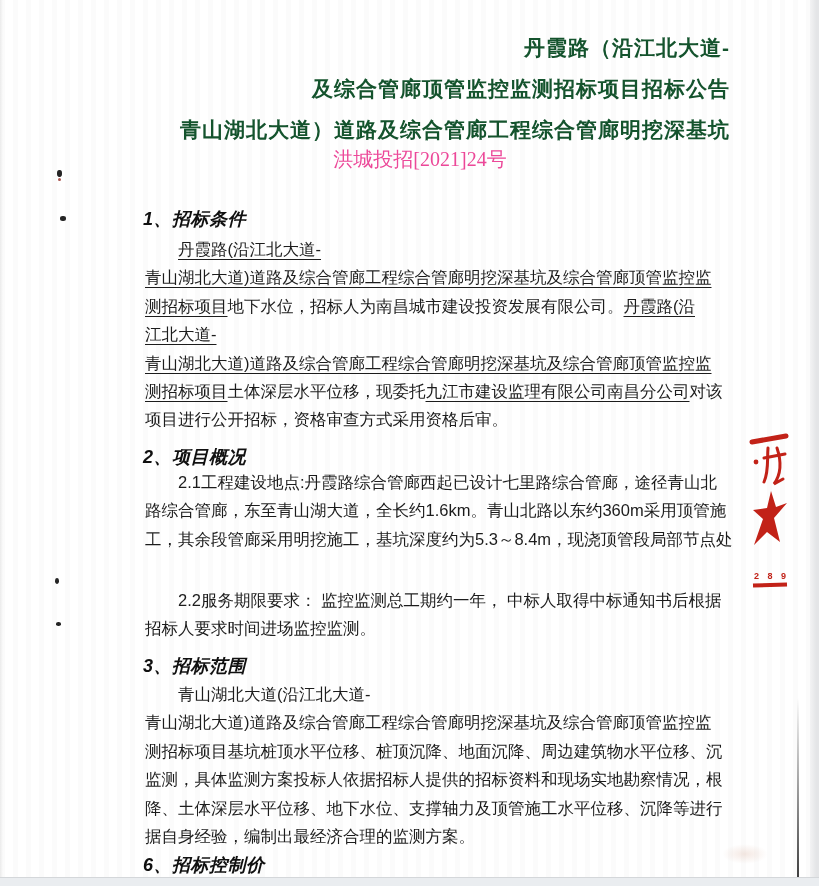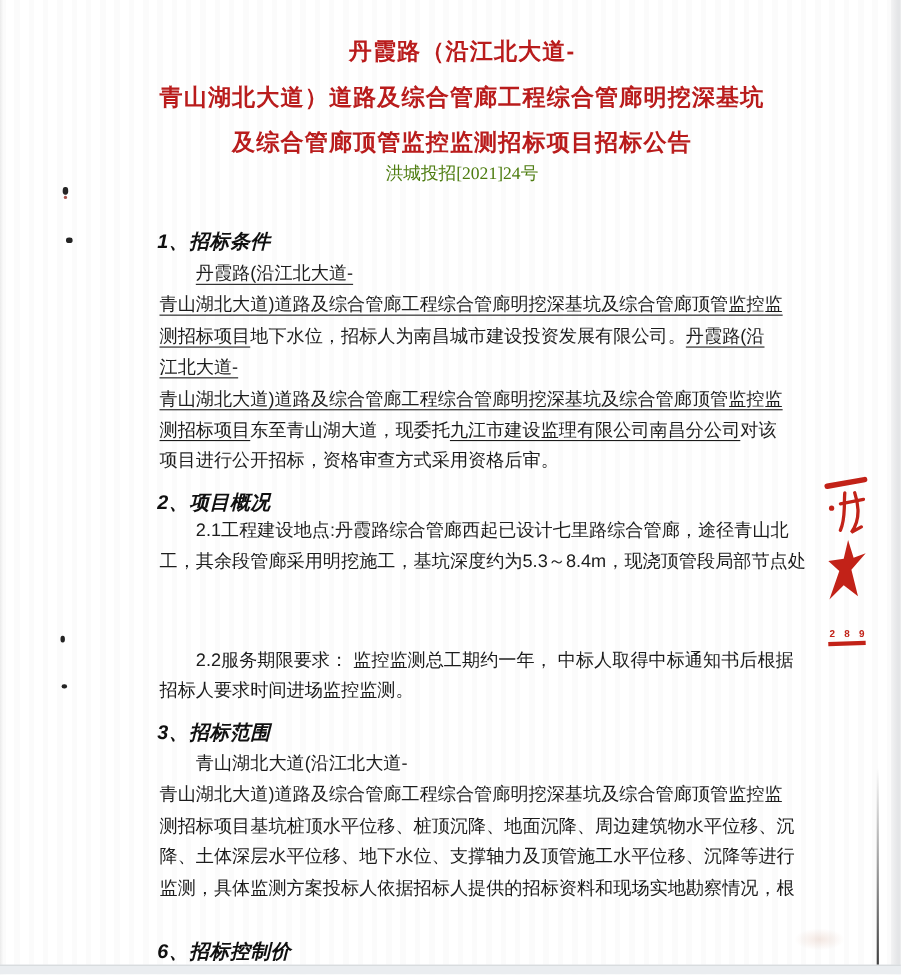--- a/index.html
+++ b/index.html
@@ -1,23 +1,23 @@
 <!DOCTYPE html>
 <html><head>
 <meta charset="utf-8">
 <style>
   html,body{margin:0;padding:0;background:#fff;}
   .page{position:relative;width:819px;height:886px;background:#ffffff;overflow:hidden;
         font-family:"Liberation Sans",sans-serif;color:#1b1b1b;}
   .stripes{position:absolute;inset:0;pointer-events:none;
         background:repeating-linear-gradient(90deg,rgba(0,0,0,0.014) 0 5px,rgba(0,0,0,0) 5px 13px);}
-  .title{position:absolute;left:110px;top:27px;width:620px;text-align:center;
-        font-size:21px;font-weight:bold;line-height:41px;letter-spacing:1px;color:#b91c1c;}
+  .title{position:absolute;left:110px;top:27px;width:620px;text-align:right;
+        font-size:21px;font-weight:bold;line-height:41px;letter-spacing:1px;color:#14532d;}
   .docnum{position:absolute;left:110px;top:146px;width:620px;text-align:center;
-        font-family:"Liberation Serif",serif;font-size:16px;line-height:26px;color:#4d7c0f;}
+        font-family:"Liberation Serif",serif;font-size:20px;line-height:26px;color:#ec4899;}
   .h{position:absolute;left:143px;font-size:18px;font-weight:bold;line-height:24px;color:#101010;letter-spacing:0.5px;font-style:italic;}
   .blk{position:absolute;left:145px;width:588px;font-size:16.5px;line-height:28.4px;color:#1c1c1c;}
   .line{white-space:nowrap;}
   .ind{padding-left:33px;}
   .u{text-decoration:underline;text-underline-offset:4px;text-decoration-thickness:1.2px;}
   .speck{position:absolute;background:#242424;border-radius:45%;}
   .speck-red{position:absolute;background:#a8544e;border-radius:50%;}
   .stamp{position:absolute;left:746px;top:429px;}
   .smudge{position:absolute;left:722px;top:844px;width:46px;height:20px;border-radius:50%;
         background:radial-gradient(ellipse,rgba(205,150,125,0.22),rgba(205,150,125,0) 70%);}
@@ -31,53 +31,55 @@
         background:#eaedf0;border-top:1px solid #d4d7da;}
 </style>
 </head>
 <body>
 
 <div class="page">
   <div class="stripes"></div>
 
   <div class="title">
     <div class="line">丹霞路（沿江北大道-</div>
+    <div class="line">及综合管廊顶管监控监测招标项目招标公告</div>
     <div class="line">青山湖北大道）道路及综合管廊工程综合管廊明挖深基坑</div>
-    <div class="line">及综合管廊顶管监控监测招标项目招标公告</div>
   </div>
   <div class="docnum">洪城投招[2021]24号</div>
 
   <div class="h" style="top:207px">1、招标条件</div>
   <div class="blk" style="top:235px">
     <div class="line ind"><span class="u">丹霞路(沿江北大道-</span></div>
     <div class="line"><span class="u">青山湖北大道)道路及综合管廊工程综合管廊明挖深基坑及综合管廊顶管监控监</span></div>
     <div class="line"><span class="u">测招标项目</span><span>地下水位，招标人为南昌城市建设投资发展有限公司。</span><span class="u">丹霞路(沿</span></div>
     <div class="line"><span class="u">江北大道-</span></div>
     <div class="line"><span class="u">青山湖北大道)道路及综合管廊工程综合管廊明挖深基坑及综合管廊顶管监控监</span></div>
-    <div class="line"><span class="u">测招标项目</span><span>东至青山湖大道，现委托</span><span class="u">九江市建设监理有限公司南昌分公司</span><span>对该</span></div>
+    <div class="line"><span class="u">测招标项目</span><span>土体深层水平位移，现委托</span><span class="u">九江市建设监理有限公司南昌分公司</span><span>对该</span></div>
     <div class="line"><span>项目进行公开招标，资格审查方式采用资格后审。</span></div>
   </div>
 
   <div class="h" style="top:445px">2、项目概况</div>
   <div class="blk" style="top:468px">
     <div class="line ind"><span>2.1工程建设地点:丹霞路综合管廊西起已设计七里路综合管廊，途径青山北</span></div>
+    <div class="line"><span>路综合管廊，东至青山湖大道，全长约1.6km。青山北路以东约360m采用顶管施</span></div>
     <div class="line"><span>工，其余段管廊采用明挖施工，基坑深度约为5.3～8.4m，现浇顶管段局部节点处</span></div>
   </div>
   <div class="blk" style="top:586px">
     <div class="line ind"><span>2.2服务期限要求： 监控监测总工期约一年， 中标人取得中标通知书后根据</span></div>
     <div class="line"><span>招标人要求时间进场监控监测。</span></div>
   </div>
 
   <div class="h" style="top:654px">3、招标范围</div>
   <div class="blk" style="top:680px">
     <div class="line ind"><span>青山湖北大道(沿江北大道-</span></div>
     <div class="line"><span>青山湖北大道)道路及综合管廊工程综合管廊明挖深基坑及综合管廊顶管监控监</span></div>
     <div class="line"><span>测招标项目基坑桩顶水平位移、桩顶沉降、地面沉降、周边建筑物水平位移、沉</span></div>
+    <div class="line"><span>监测，具体监测方案投标人依据招标人提供的招标资料和现场实地勘察情况，根</span></div>
     <div class="line"><span>降、土体深层水平位移、地下水位、支撑轴力及顶管施工水平位移、沉降等进行</span></div>
-    <div class="line"><span>监测，具体监测方案投标人依据招标人提供的招标资料和现场实地勘察情况，根</span></div>
+    <div class="line"><span>据自身经验，编制出最经济合理的监测方案。</span></div>
   </div>
 
   <div class="h" style="top:853px">6、招标控制价</div>
 
   <svg class="stamp" width="46" height="168" viewBox="0 0 46 168">
     <g stroke="#c22218" fill="none" stroke-linecap="round">
       <path d="M6 13 L40 7" stroke-width="5"></path>
       <circle cx="10" cy="33" r="2.4" fill="#c22218" stroke="none"></circle>
       <path d="M22 19 C21 30 23 42 18 53" stroke-width="3"></path>
       <path d="M18 29 L39 25" stroke-width="3"></path>

